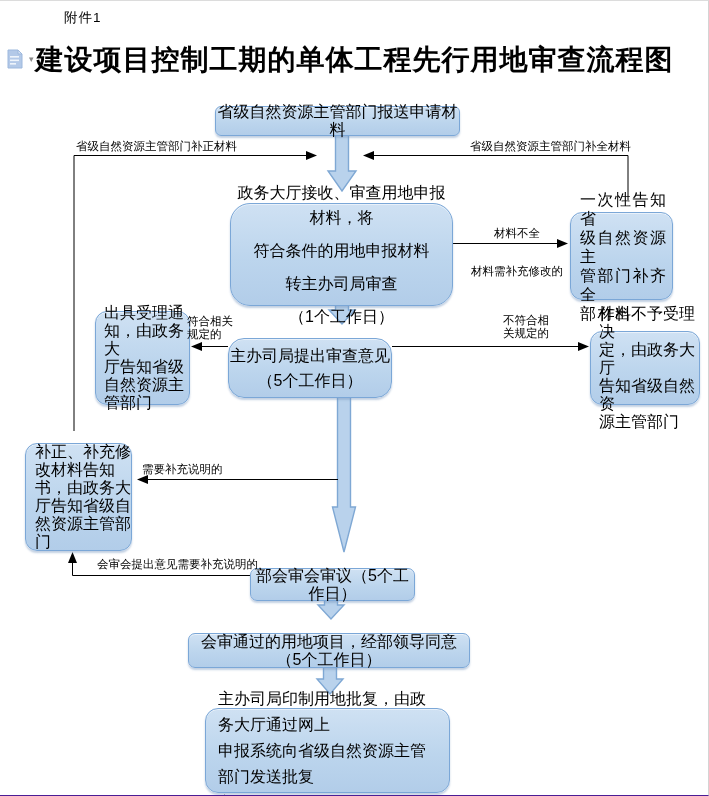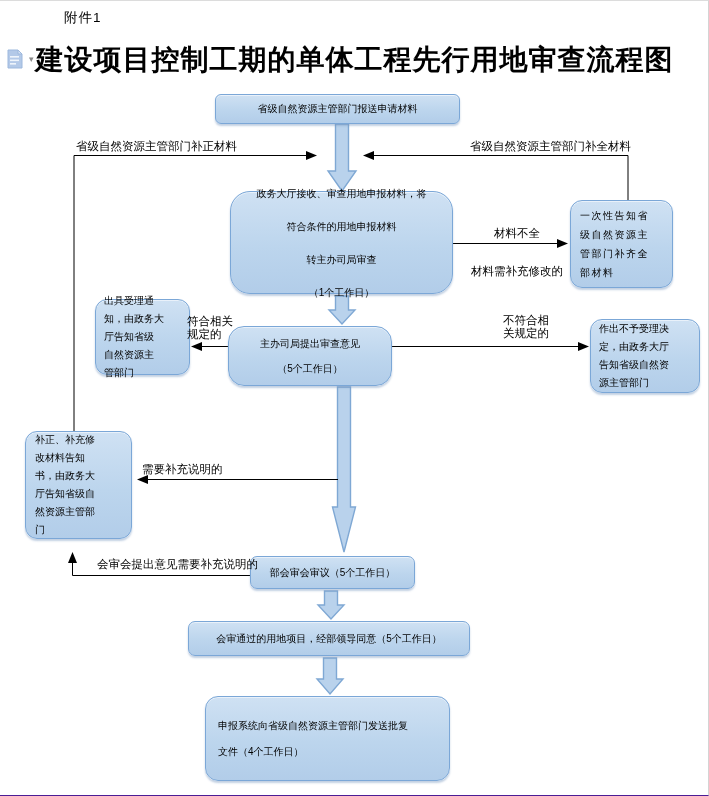--- a/index.html
+++ b/index.html
@@ -14,27 +14,27 @@
          font-size:28px; font-weight:bold; letter-spacing:1px;}
   .paste-icon{position:absolute; left:5px; top:48px; width:20px; height:20px;}
   .paste-drop{position:absolute; left:29px; top:53px; font-size:9px; color:#8a8a8a;}
   svg.layer{position:absolute; left:0; top:0;}
   .fbox{
     position:absolute; box-sizing:border-box;
     background:linear-gradient(180deg,#cfe1f3 0%,#bcd5ed 55%,#b2cde9 100%);
     border:1.5px solid #7ba7d7;
     box-shadow:0 2px 2px rgba(120,150,190,.45), inset 0 1px 0 rgba(255,255,255,.55);
     display:flex; flex-direction:column; align-items:center; justify-content:center;
-    text-align:center; font-size:10px; line-height:18px;
+    text-align:center; font-size:16px; line-height:18px;margin-top:12px;
   }
   .b-report {left:215px; top:93px;  width:245px; height:30px; border-radius:6px;}
   .b-hall   {left:230px; top:190px; width:223px; height:103px; border-radius:20px; line-height:25px;gap:8px;}
   .b-onetime{left:570px; top:199px; width:103px; height:88px; border-radius:12px;
              align-items:flex-start; text-align:left; padding-left:9px; letter-spacing:1.5px; line-height:19px;}
-  .b-accept {left:95px;  top:298px; width:95px;  height:76px; border-radius:12px;
+  .b-accept {left:95px;  top:298px; width:95px;  height:94px; border-radius:12px;
              align-items:flex-start; text-align:left; padding-left:8px;}
   .b-main   {left:228px; top:325px; width:164px; height:60px; border-radius:16px; line-height:25px;}
   .b-reject {left:590px; top:318px; width:110px; height:74px; border-radius:12px;
              align-items:flex-start; text-align:left; padding-left:8px;}
   .b-supp   {left:25px;  top:430px; width:107px; height:108px; border-radius:12px;
              align-items:flex-start; text-align:left; padding-left:9px;}
   .b-meeting{left:250px; top:555px; width:165px; height:33px; border-radius:7px;}
   .b-approve{left:188px; top:620px; width:282px; height:35px; border-radius:7px;}
   .b-issue  {left:205px; top:695px; width:245px; height:85px; border-radius:13px;
              align-items:flex-start; text-align:left; padding:0 12px; line-height:26px;}
@@ -155,20 +155,21 @@
 
   <div class="fbox b-meeting">
     <div>部会审会审议（5个工作日）</div>
   </div>
 
   <div class="fbox b-approve">
     <div>会审通过的用地项目，经部领导同意（5个工作日）</div>
   </div>
 
   <div class="fbox b-issue">
+    <div>主办司局印制用地批复，由政务大厅通过网上</div>
     <div>申报系统向省级自然资源主管部门发送批复</div>
     <div>文件（4个工作日）</div>
   </div>
 
   <div class="lbl lbl-correct">省级自然资源主管部门补正材料</div>
   <div class="lbl lbl-complete">省级自然资源主管部门补全材料</div>
   <div class="lbl lbl-inc1">材料不全</div>
   <div class="lbl lbl-inc2">材料需补充修改的</div>
   <div class="lbl lbl-comply">
     <div>符合相关</div>

